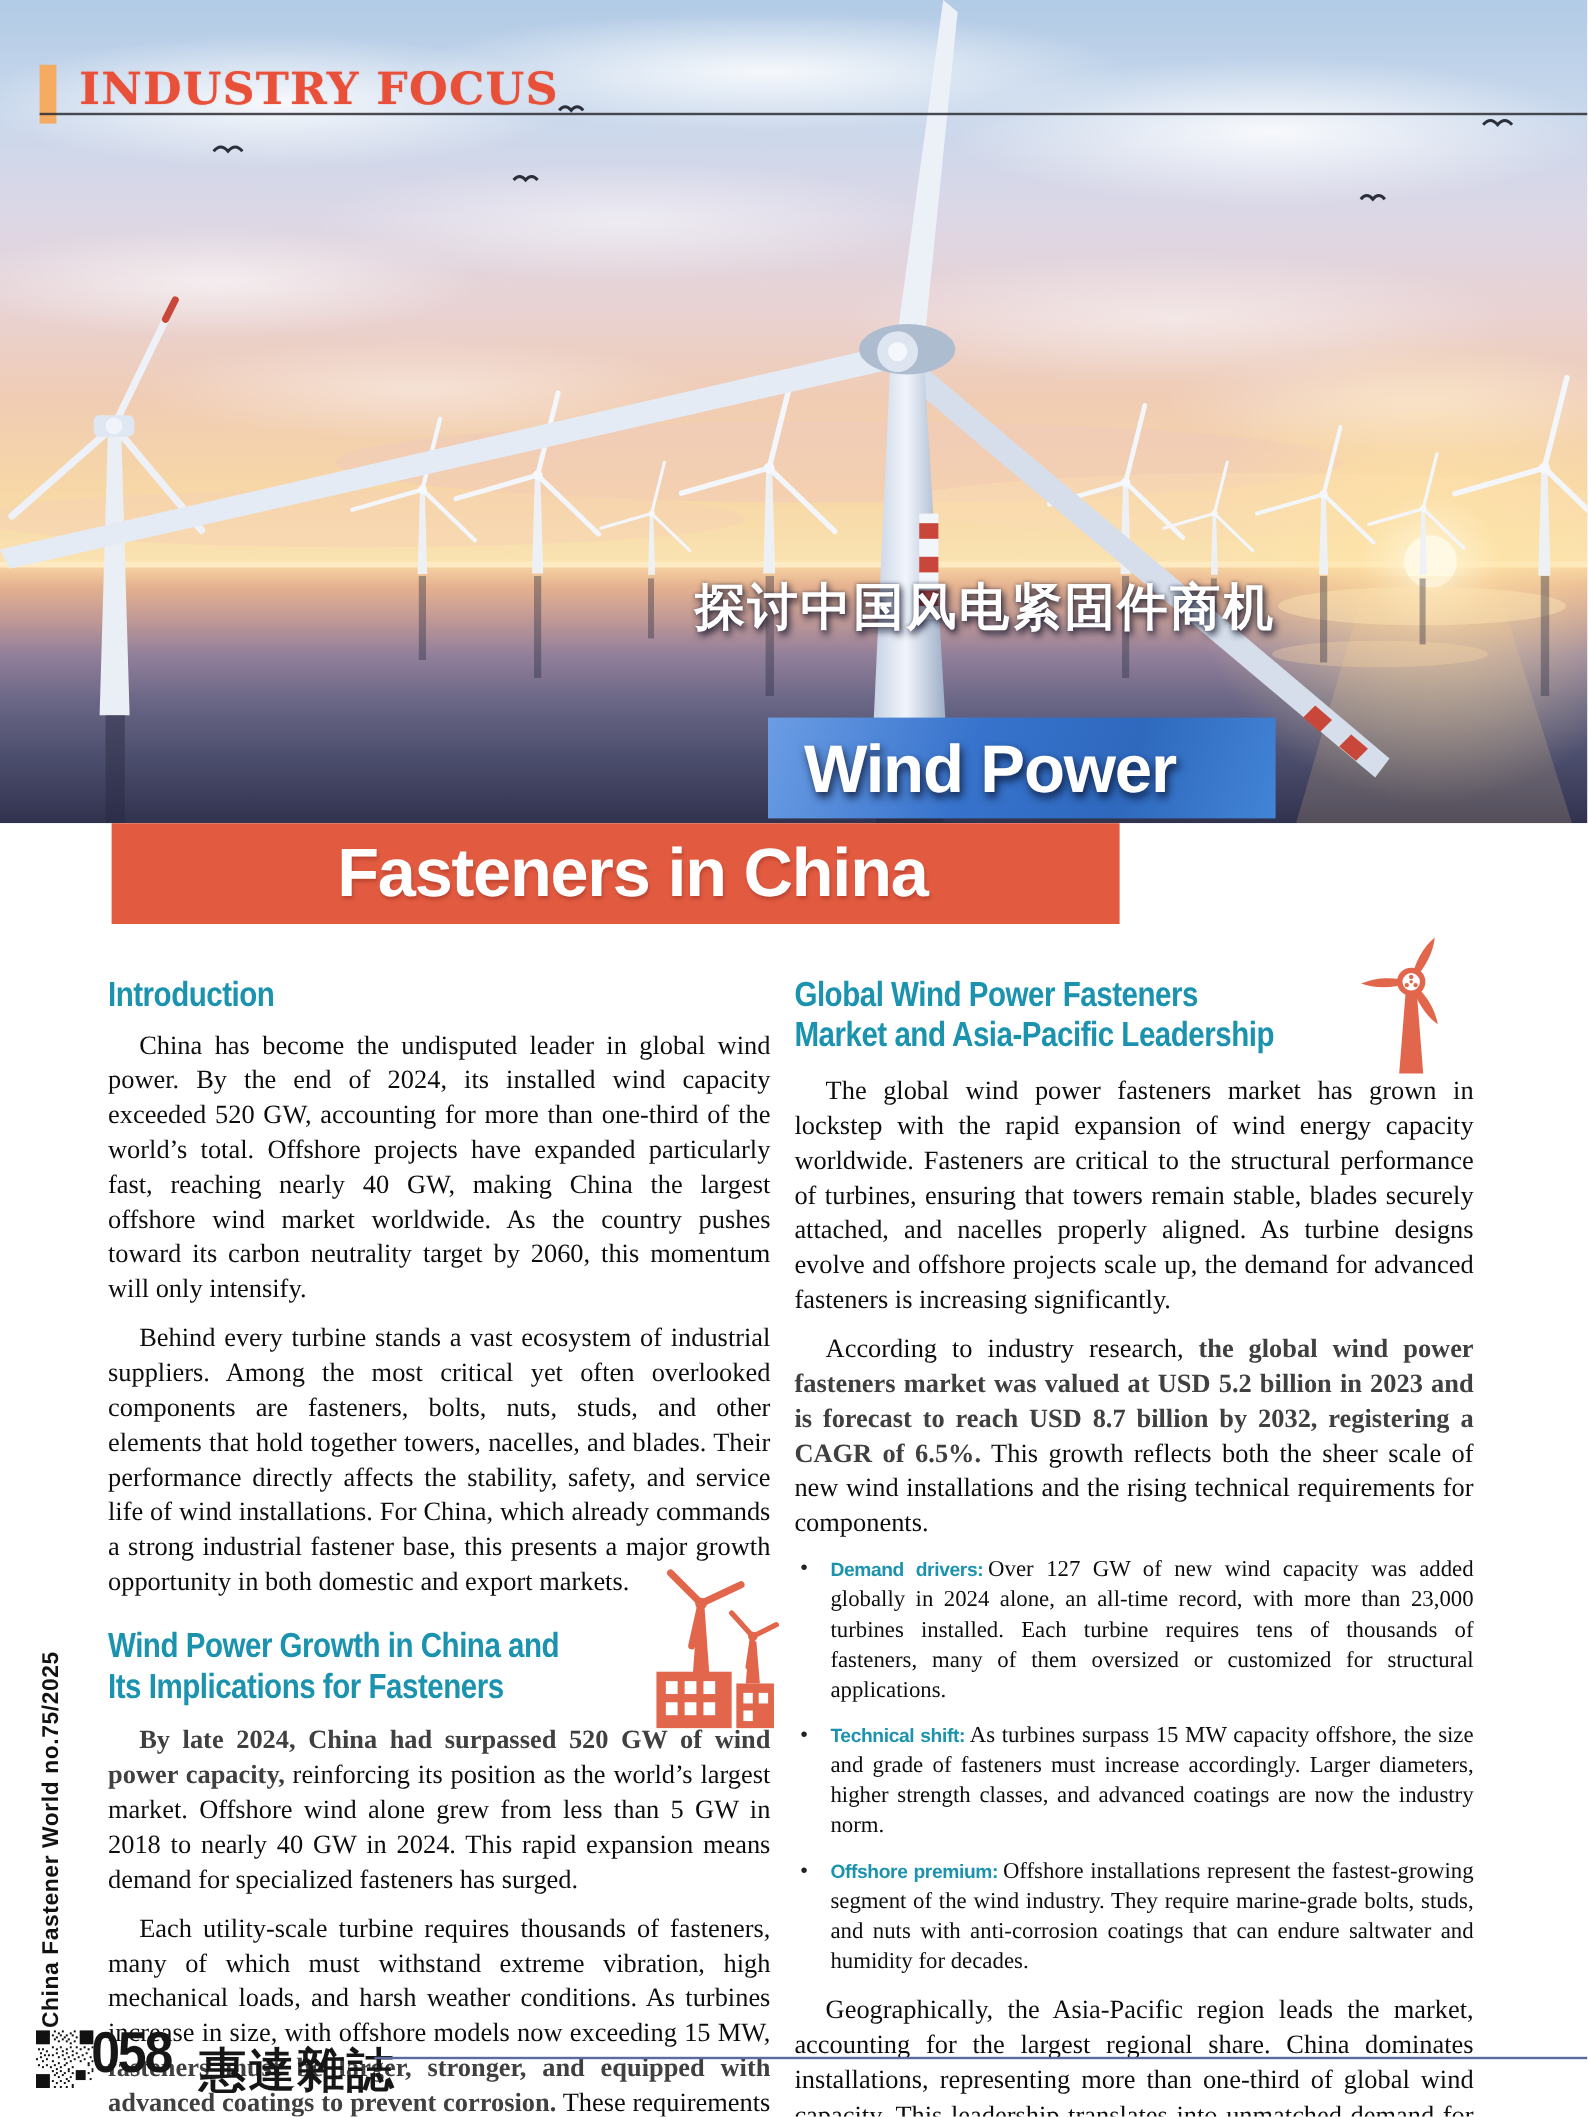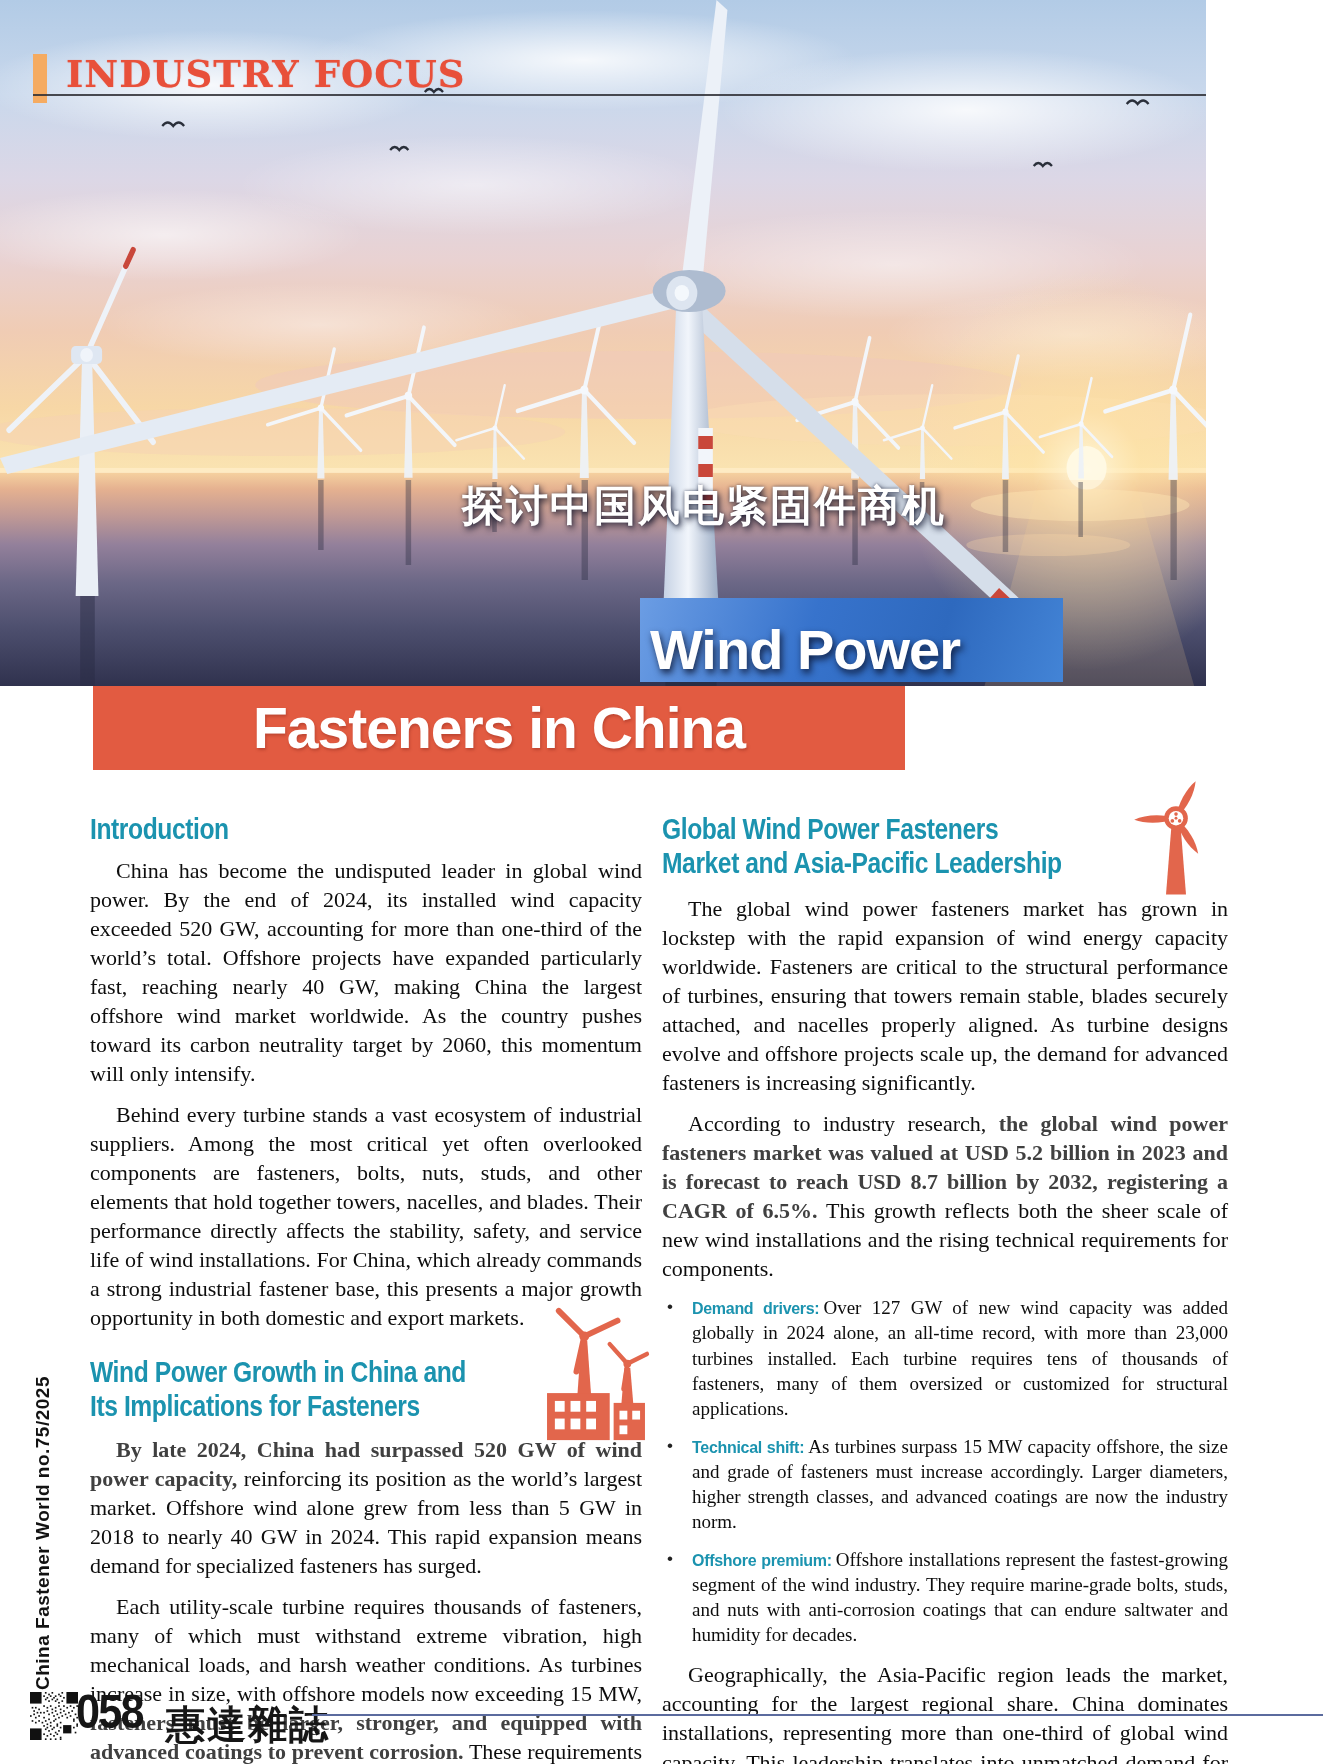--- a/index.html
+++ b/index.html
@@ -1,44 +1,44 @@
 <!DOCTYPE html>
 <html><head>
 <meta charset="utf-8">
 <style>
   html,body{margin:0;padding:0;background:#ffffff;}
   .page{position:relative;width:1323px;height:1764px;background:#ffffff;overflow:hidden;
         font-family:"Liberation Serif",serif;}
 
   
-  .hero{position:absolute;left:0;top:0;width:1206px;height:686px;}
+  .hero{position:absolute;left:0;top:0;width:1323px;height:686px;}
   .hero svg{display:block;width:100%;height:100%;}
 
   .eyebrow-bar{position:absolute;left:33px;top:54px;width:14px;height:49px;background:#f5ab61;}
   .eyebrow-text{position:absolute;left:66px;top:52px;font-family:"DejaVu Serif",serif;
       font-weight:bold;font-size:37px;letter-spacing:1px;color:#e8503a;
       text-shadow:0 0 1px rgba(232,80,58,.6);}
   .eyebrow-line{position:absolute;left:33px;right:0;top:94px;height:2px;background:rgba(45,45,50,.85);}
 
   .cn-title{position:absolute;right:260px;top:478px;font-family:"Liberation Sans",sans-serif;
       font-weight:bold;font-size:42px;letter-spacing:2px;color:#ffffff;
       text-shadow:2px 3px 6px rgba(10,15,40,.85),0 0 3px rgba(10,15,40,.5);}
 
   .title-line1{position:absolute;left:100px;top:604px;height:84px;display:flex;align-items:center;
       font-family:"Liberation Sans",sans-serif;font-weight:bold;color:#fff;
       font-size:52px;letter-spacing:-1px;
       text-shadow:2px 4px 7px rgba(8,12,35,.9),0 0 4px rgba(8,12,35,.45);}
   .blue-chip{position:absolute;left:640px;top:598px;width:423px;height:84px;
       background:linear-gradient(108deg,#6b9de4 0%,#3773cc 40%,#2e69be 70%,#4384d6 100%);
-      display:flex;align-items:flex-end;padding-left:10px;box-sizing:border-box;}
+      display:flex;align-items:center;padding-left:30px;box-sizing:border-box;}
   .blue-chip span{font-family:"Liberation Sans",sans-serif;font-weight:bold;color:#fff;
       font-size:56px;letter-spacing:-1px;
       text-shadow:2px 4px 7px rgba(8,12,35,.8);}
   .red-banner{position:absolute;left:93px;top:686px;width:812px;height:84px;background:#e25b41;
-      display:flex;align-items:center;justify-content:center;}
+      display:flex;align-items:center;justify-content:center;padding-left:28px;}
   .red-banner span{font-family:"Liberation Sans",sans-serif;font-weight:bold;color:#fff;
       font-size:57px;letter-spacing:-1px;text-shadow:1px 2px 3px rgba(120,30,20,.35);}
   .credit{position:absolute;left:930px;top:714px;font-family:"Liberation Serif",serif;
       font-style:italic;font-weight:bold;font-size:20px;line-height:1.6;color:#0e0e0e;}
 
   
   .col{position:absolute;top:812px;}
   .col-left{left:90px;width:552px;}
   .col-right{left:662px;width:566px;}
 

